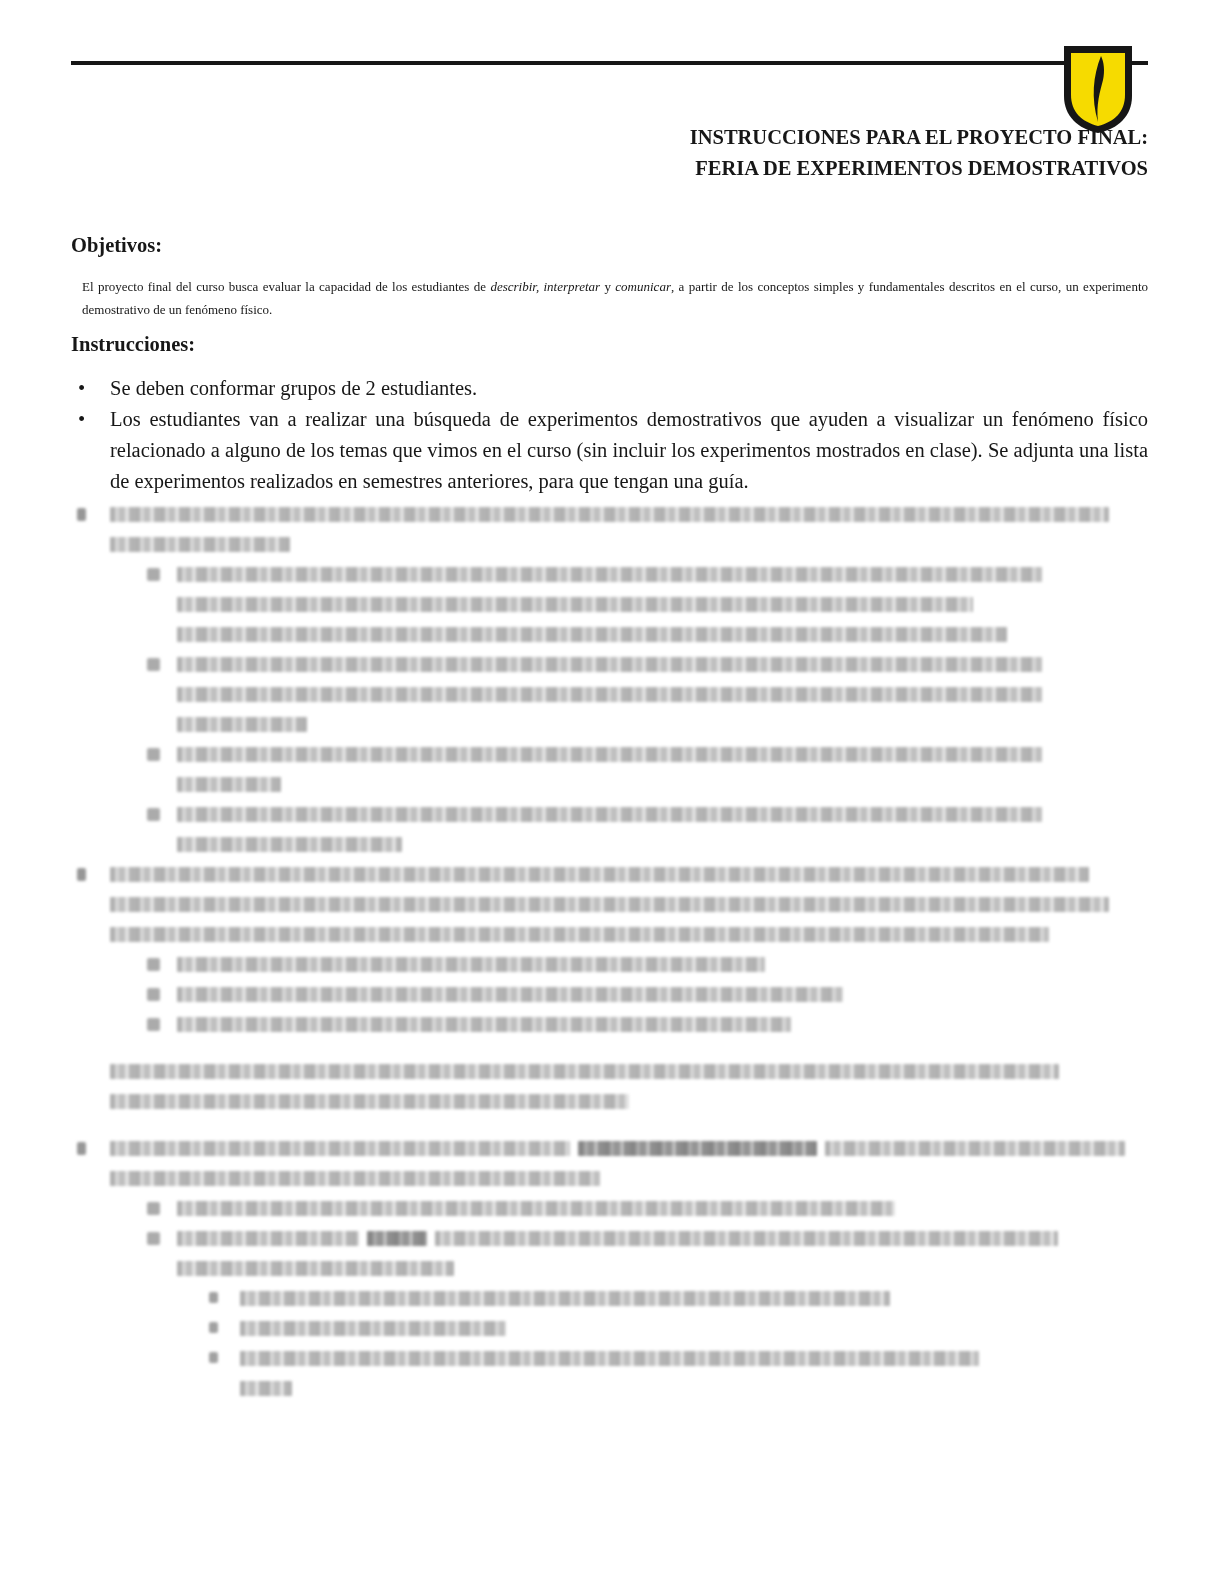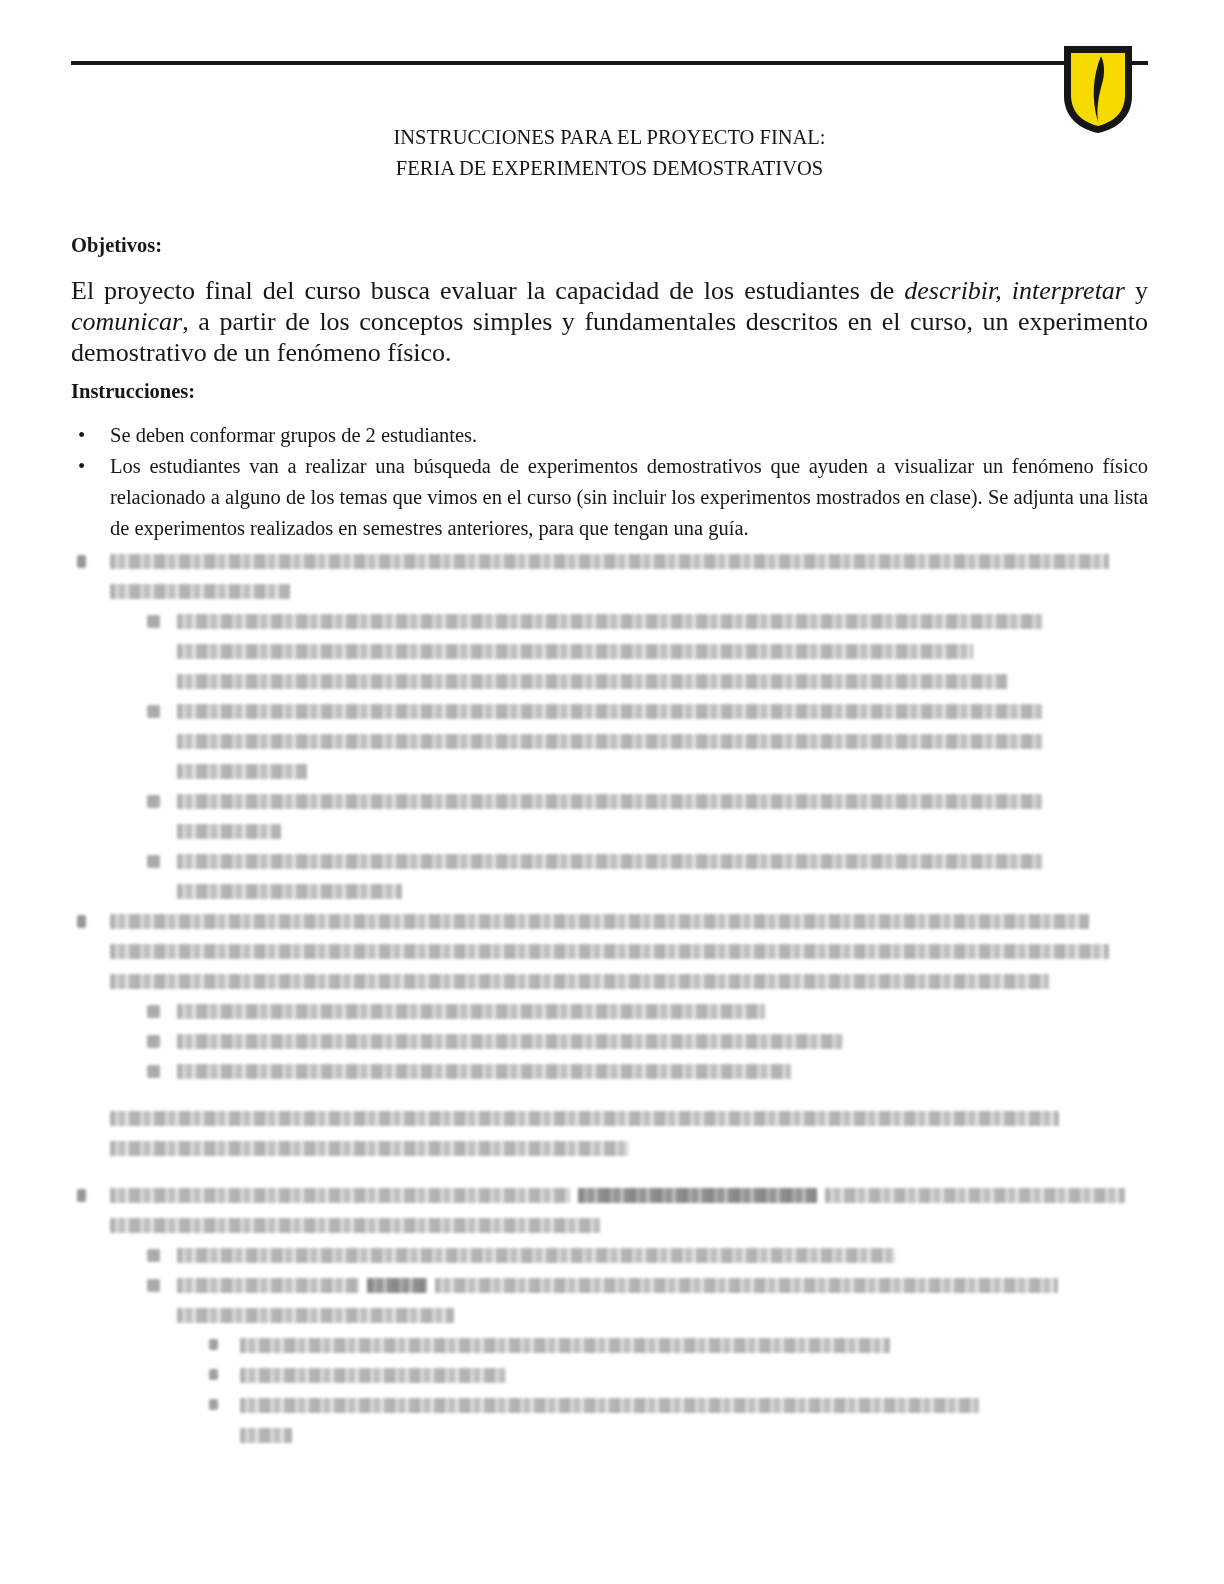--- a/index.html
+++ b/index.html
@@ -7,26 +7,26 @@
   .page{position:relative;width:1224px;height:1584px;box-sizing:border-box;
         padding:54px 76px 0 71px;overflow:hidden;background:#ffffff;}
 
   
   .hdr{position:relative;}
   .hdr-line{font-weight:bold;font-size:20.5px;line-height:34px;letter-spacing:.2px;}
   .rule{height:4px;background:#161616;margin-top:7px;}
   .logo{position:absolute;top:-17px;left:989px;width:76px;height:92px;}
 
   
-  .title{margin-top:57px;text-align:center;font-weight:normal;font-size:20.5px;line-height:31px;}
+  .title{margin-top:57px;text-align:right;font-weight:bold;font-size:20.5px;line-height:31px;}
 
   
   .sec-h{margin-top:46px;font-weight:bold;font-size:20.5px;line-height:31px;}
   .sec-h.ins{margin-top:8px;}
-  p.body{margin:14px 0 0 0;font-size:26px;line-height:31px;text-align:justify;}
+  p.body{margin:14px 0 0 11px;font-size:13px;line-height:23px;text-align:justify;}
 
   
   ul.blist{list-style:none;margin:13px 0 0 0;padding:0;}
   ul.blist li{position:relative;padding-left:39px;font-size:20.5px;line-height:31px;text-align:justify;}
   .bmark{position:absolute;left:7px;top:0;font-size:20.5px;}
 
   
   .redacted{margin-top:2px;}
   .rrow{position:relative;height:30px;}
   .rline{display:flex;align-items:center;gap:8px;height:100%;box-sizing:border-box;}

